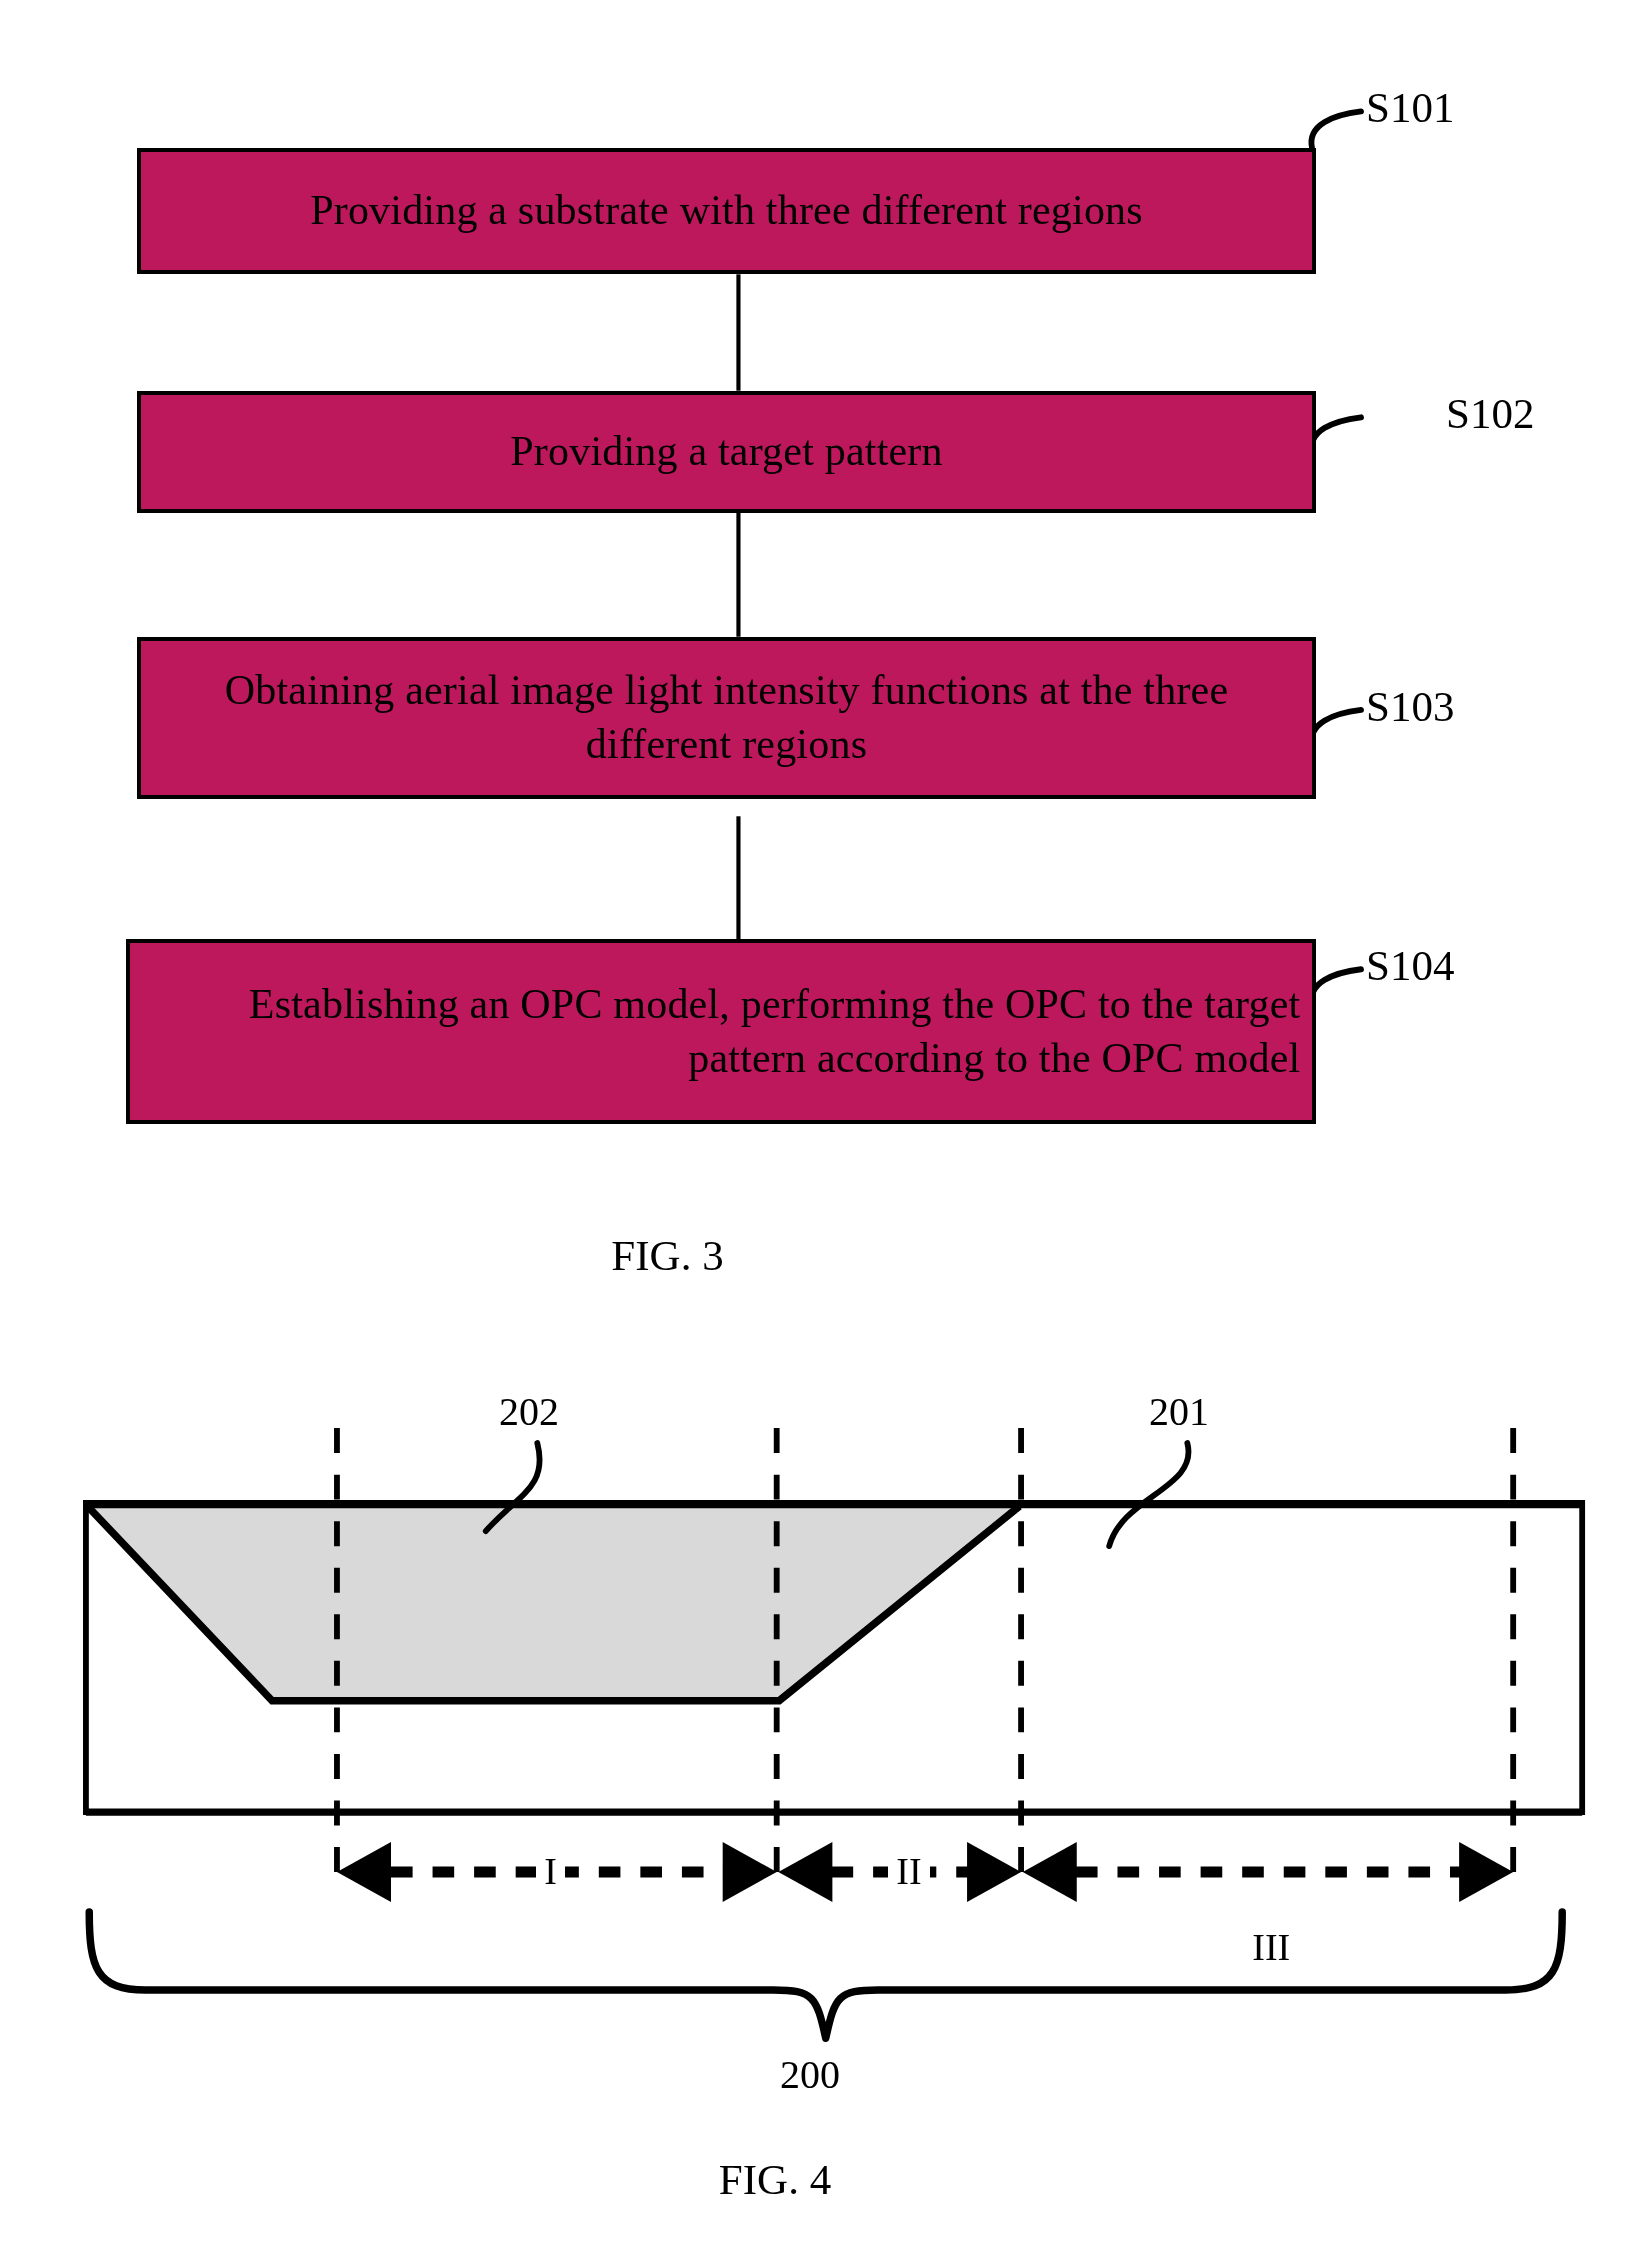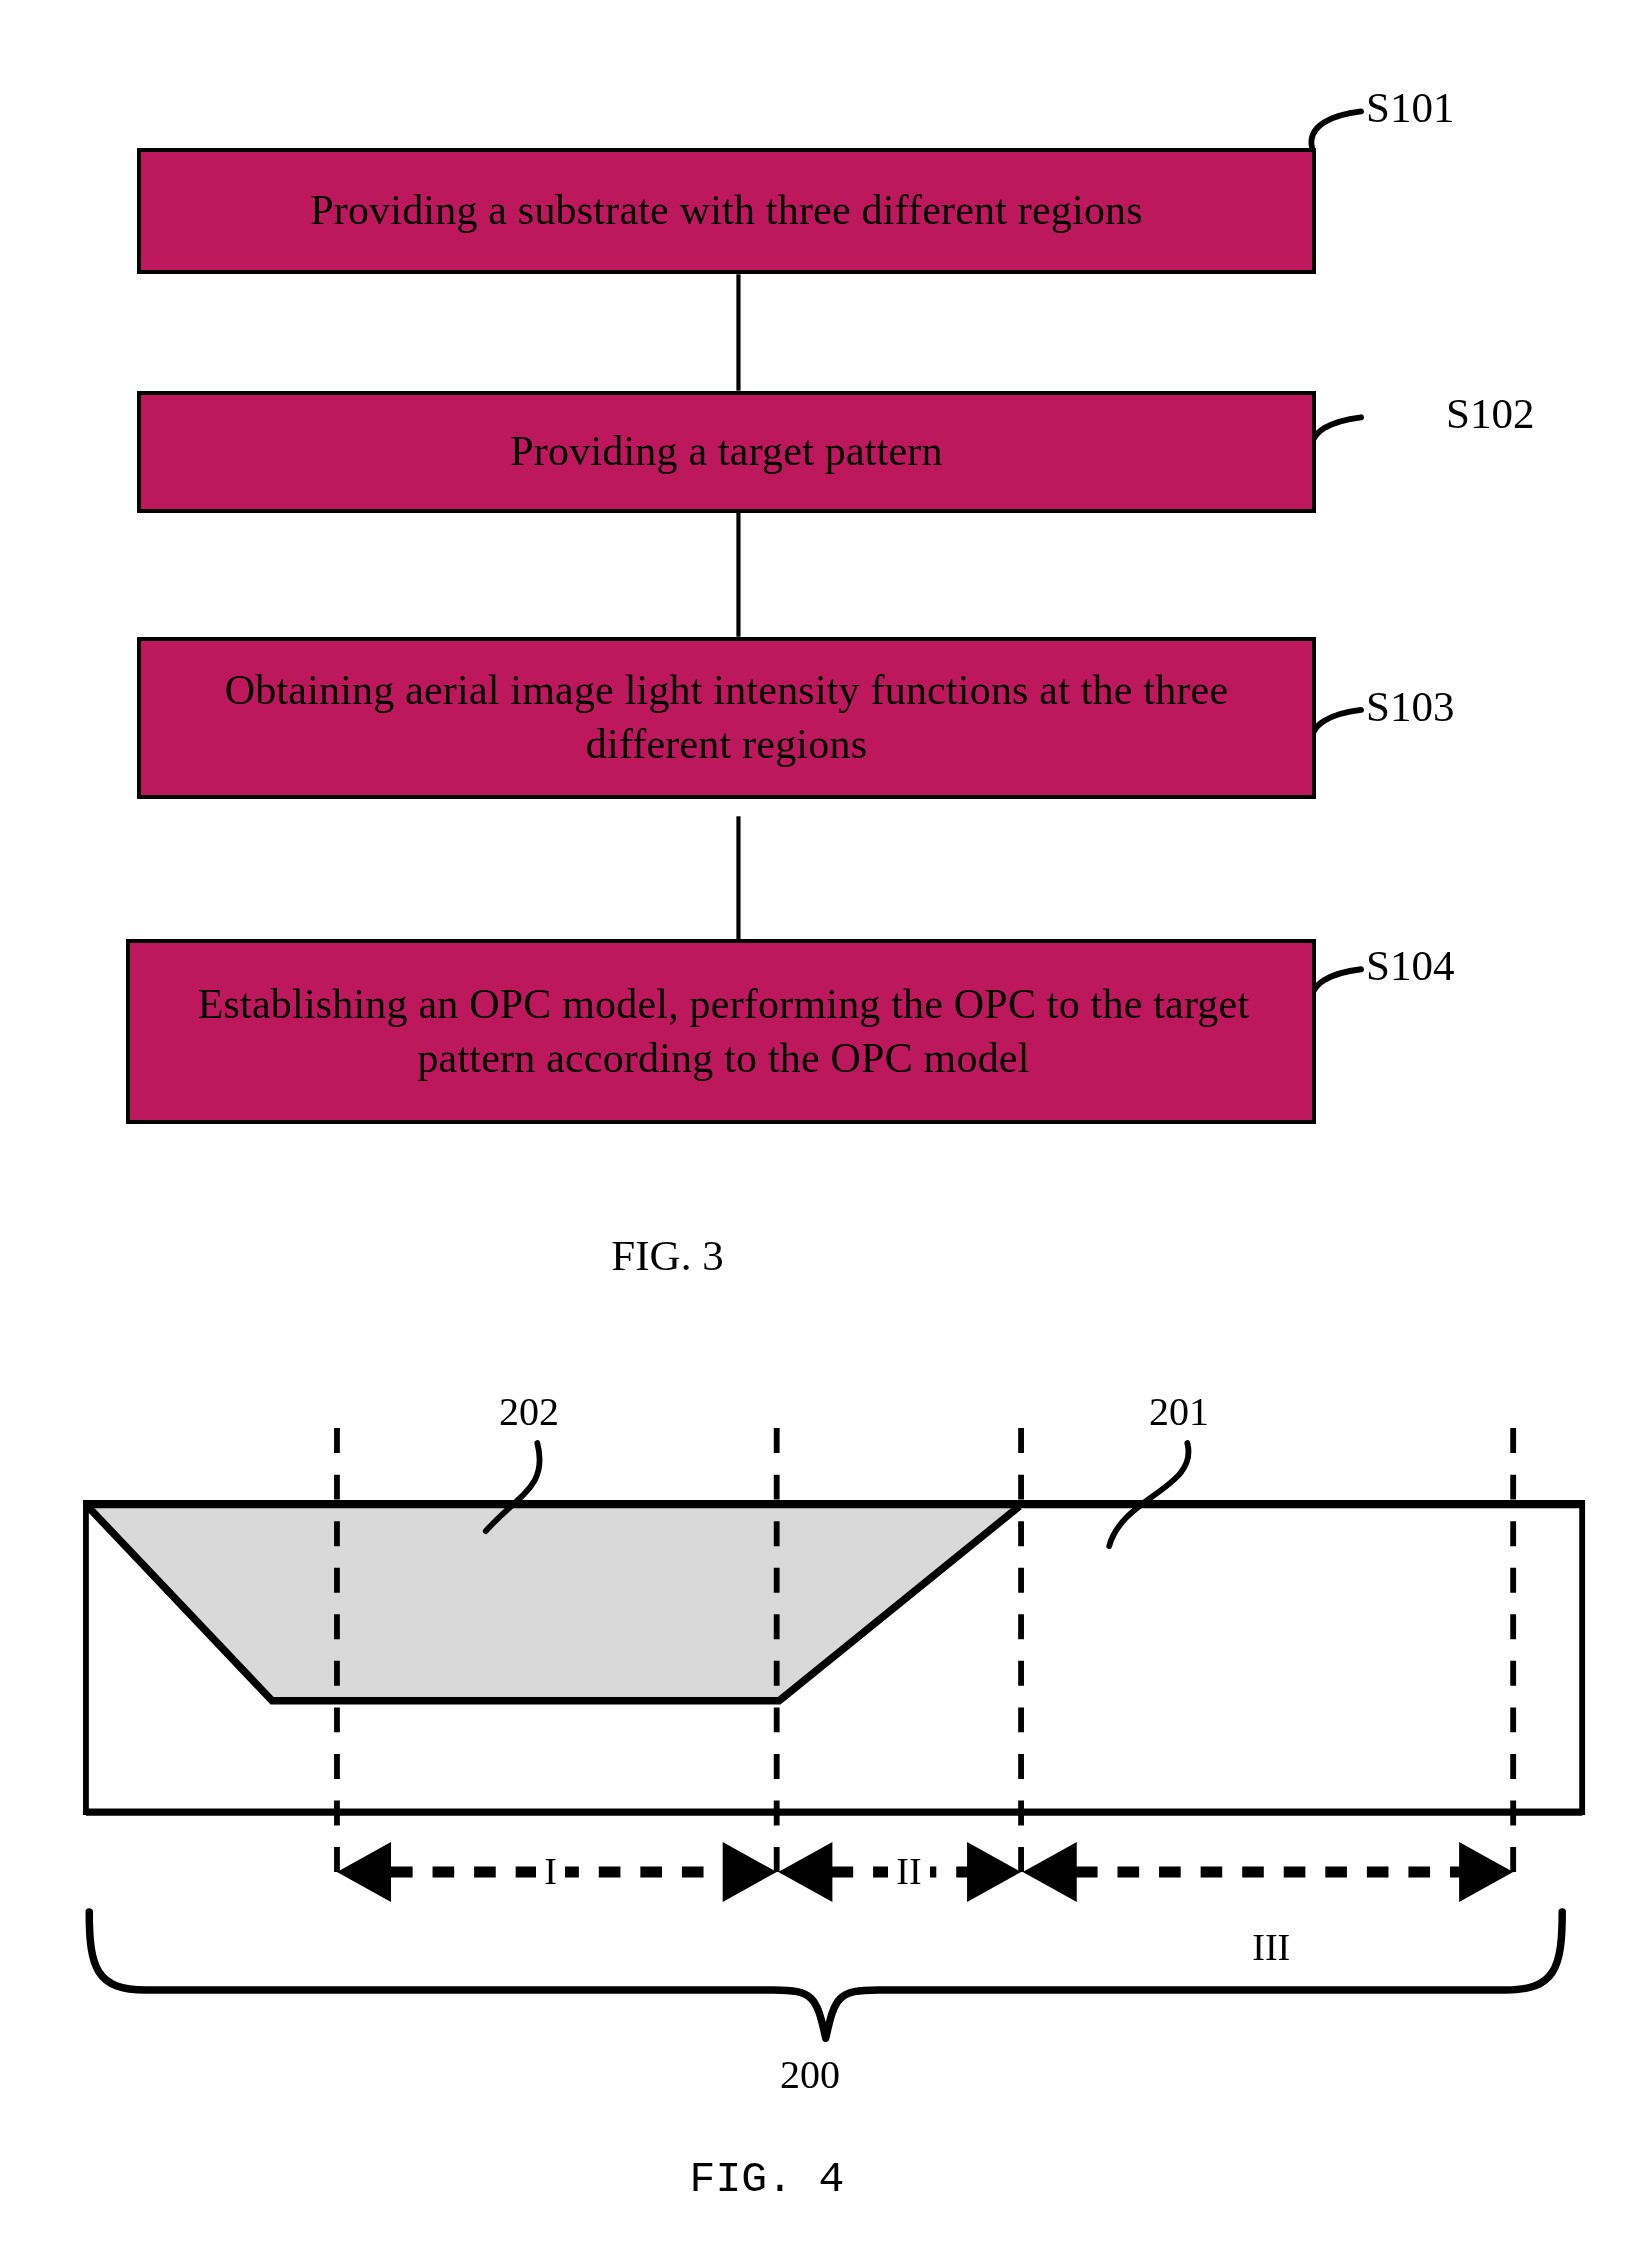--- a/index.html
+++ b/index.html
@@ -39,21 +39,21 @@
     justify-content: center;
     padding: 5px 23px;
   }
   .flow-box .box-text {
     font-size: 42px;
     line-height: 1.28;
     text-align: center;
     letter-spacing: 0.2px;
   }
   .flow-box.align-left .box-text {
-    text-align: center;
+    text-align: right;
     width: 100%;
   }
   .step-label {
     position: absolute;
     font-size: 43px;
     line-height: 1;
     white-space: nowrap;
   }
   .fig-caption {
     position: absolute;
@@ -169,15 +169,15 @@
   <div class="fig-caption" style="left:0px; top:1234px; width:1335px;">FIG. 3</div>
 
   <div class="ref-label" style="left:499px; top:1392px;">202</div>
   <div class="ref-label" style="left:1149px; top:1392px;">201</div>
   <div class="ref-label" style="left:780px; top:2055px;">200</div>
 
   <div class="region-label" style="left:536px; top:1852px;">I</div>
   <div class="region-label" style="left:888px; top:1852px;">II</div>
   <div class="region-label" style="left:1244px; top:1883px;margin-top:45px;">III</div>
 
-  <div class="fig-caption" style="left:4px; top:2158px; width:1526px;font-family:Liberation Mono, monospace;">FIG. 4</div>
+  <div class="fig-caption" style="left:12px; top:2158px; width:1526px;">FIG. 4</div>
 </div>
 
 
 </body></html>

